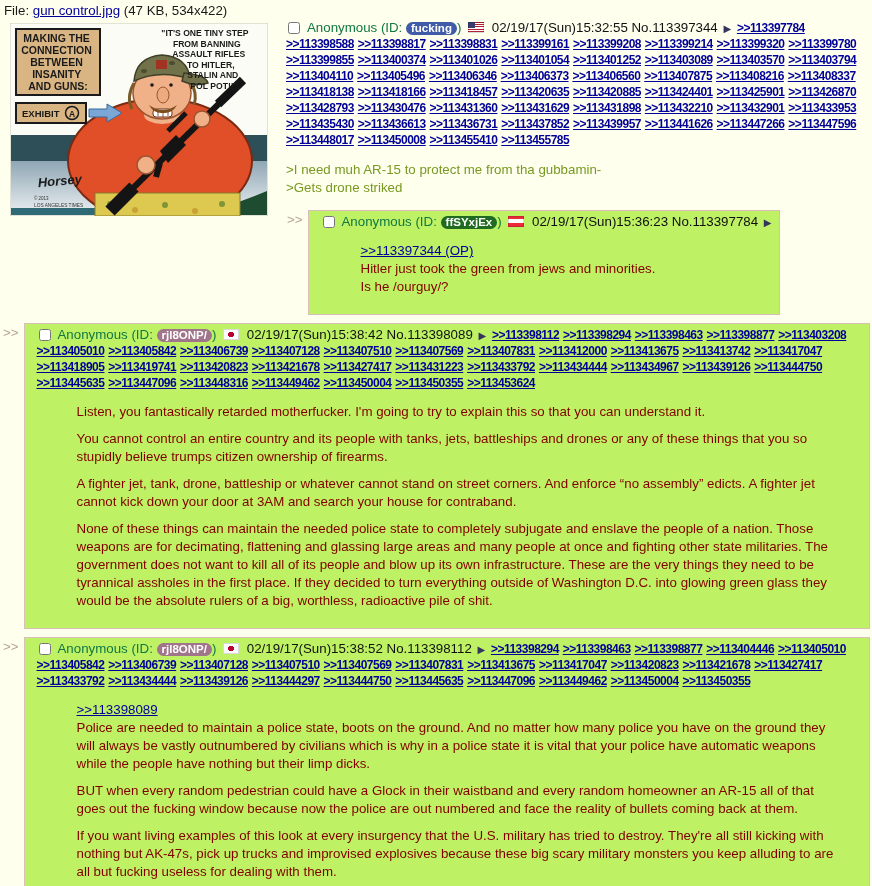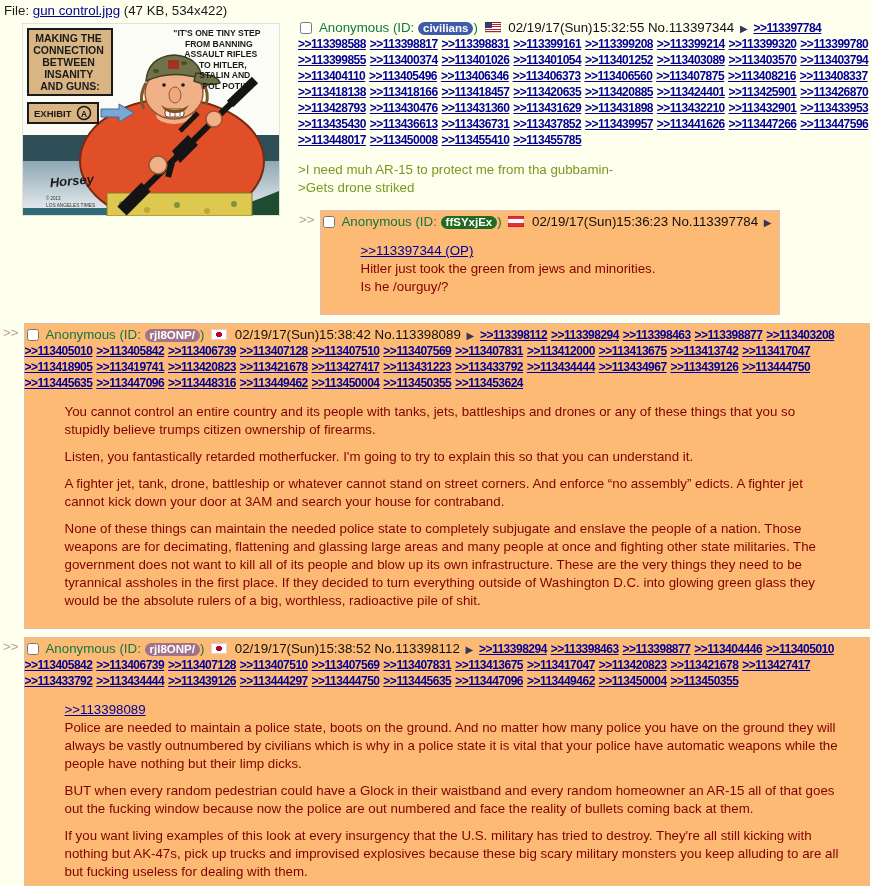--- a/index.html
+++ b/index.html
@@ -6,21 +6,21 @@
   html,body { margin:0; padding:0; }
   body {
     width:872px; height:886px; overflow:hidden; position:relative;
     background:#FFFFEE;
     font-family:"Liberation Sans", sans-serif;
     font-size:13.3px; color:#800000;
   }
   .file-line { margin:3px 0 2px 4px; color:#1a1a1a; }
   .file-line a { color:#000099; text-decoration:underline; cursor:pointer; }
   .thread { margin:0 2px; }
-  .op-thumb { float:left; margin:3px 18px 5px 20px; cursor:pointer; }
+  .op-thumb { float:left; margin:3px 18px 5px 8px; cursor:pointer; }
   .op-thumb svg { display:block; }
 
   .post-head { line-height:15px; color:#101010; }
   .name { color:#117743; font-weight:normal; }
   .idwrap { color:#117743; }
   .idpill {
     display:inline-block; color:#fff; font-weight:bold; font-size:11.5px;
     padding:0 5px; border-radius:8px; line-height:13px; cursor:pointer;
   }
   .flag { display:inline-block; width:16px; height:11px; margin:0 4px 0 3px;
@@ -41,22 +41,22 @@
   blockquote { margin:12px 20px 13px 40px; }
   .op-post blockquote { margin:13px 0 13px 0; }
   blockquote .para { margin:9px 0 0; white-space:pre-line; line-height:18px; color:#800000; }
   blockquote .para:first-child { margin-top:0; }
   .op-post .para { color:#789922; }
   a.qblock { display:table; line-height:18px;text-decoration:underline; }
 
   .reply-row { display:flex; align-items:flex-start; margin:8px 0 0 0; }
   .side-arr { flex:none; color:#b7a296; margin:2px 5px 0 1px; }
   .reply {
-    background:#fdba74; border:1px solid #D9BFB7;
-    padding:3px 6px 5px 0; min-width:0;
+    background:#bef264; border:1px solid #D9BFB7;
+    padding:3px 6px 5px 12px; min-width:0;
   }
   .cartoon-text { font-family:"Liberation Sans", sans-serif; font-weight:bold; fill:#1a1a1a; }
 </style>
 </head>
 <body>
 
 <div class="file-line">
   <span>File:</span>
   <a>gun control.jpg</a>
   <span>(47 KB, 534x422)</span>
@@ -146,21 +146,21 @@
       </g>
     </svg>
   </div>
 
   <div class="op-post">
     <div class="post-head">
       <input type="checkbox" style="">
       <span class="name">Anonymous</span>
       <span class="idwrap">
         <span>(ID:</span>
-        <span class="idpill" style="background-color: rgb(64, 91, 168);">civilians</span><span>)</span>
+        <span class="idpill" style="background-color: rgb(64, 91, 168);">fucking</span><span>)</span>
       </span>
       <span class="flag flag-us"></span>
       <span class="date">02/19/17(Sun)15:32:55</span>
       <a class="postno">No.113397344</a>
       <a class="menu-arr">▶</a>
       <span class="backlinks"><a>&gt;&gt;113397784</a> <a>&gt;&gt;113398588</a> <a>&gt;&gt;113398817</a> <a>&gt;&gt;113398831</a> <a>&gt;&gt;113399161</a> <a>&gt;&gt;113399208</a> <a>&gt;&gt;113399214</a> <a>&gt;&gt;113399320</a> <a>&gt;&gt;113399780</a> <a>&gt;&gt;113399855</a> <a>&gt;&gt;113400374</a> <a>&gt;&gt;113401026</a> <a>&gt;&gt;113401054</a> <a>&gt;&gt;113401252</a> <a>&gt;&gt;113403089</a> <a>&gt;&gt;113403570</a> <a>&gt;&gt;113403794</a> <a>&gt;&gt;113404110</a> <a>&gt;&gt;113405496</a> <a>&gt;&gt;113406346</a> <a>&gt;&gt;113406373</a> <a>&gt;&gt;113406560</a> <a>&gt;&gt;113407875</a> <a>&gt;&gt;113408216</a> <a>&gt;&gt;113408337</a> <a>&gt;&gt;113418138</a> <a>&gt;&gt;113418166</a> <a>&gt;&gt;113418457</a> <a>&gt;&gt;113420635</a> <a>&gt;&gt;113420885</a> <a>&gt;&gt;113424401</a> <a>&gt;&gt;113425901</a> <a>&gt;&gt;113426870</a> <a>&gt;&gt;113428793</a> <a>&gt;&gt;113430476</a> <a>&gt;&gt;113431360</a> <a>&gt;&gt;113431629</a> <a>&gt;&gt;113431898</a> <a>&gt;&gt;113432210</a> <a>&gt;&gt;113432901</a> <a>&gt;&gt;113433953</a> <a>&gt;&gt;113435430</a> <a>&gt;&gt;113436613</a> <a>&gt;&gt;113436731</a> <a>&gt;&gt;113437852</a> <a>&gt;&gt;113439957</a> <a>&gt;&gt;113441626</a> <a>&gt;&gt;113447266</a> <a>&gt;&gt;113447596</a> <a>&gt;&gt;113448017</a> <a>&gt;&gt;113450008</a> <a>&gt;&gt;113455410</a> <a>&gt;&gt;113455785</a> </span>
     </div>
     <blockquote>
         <p class="para">&gt;I need muh AR-15 to protect me from tha gubbamin-
 &gt;Gets drone striked</p>
@@ -201,22 +201,22 @@
           <span>(ID:</span>
           <span class="idpill" style="background-color: rgb(160, 117, 139);">rjl8ONP/</span><span>)</span>
         </span>
         <span class="flag flag-jp"></span>
         <span class="date">02/19/17(Sun)15:38:42</span>
         <a class="postno">No.113398089</a>
         <a class="menu-arr">▶</a>
         <span class="backlinks"><a>&gt;&gt;113398112</a> <a>&gt;&gt;113398294</a> <a>&gt;&gt;113398463</a> <a>&gt;&gt;113398877</a> <a>&gt;&gt;113403208</a> <a>&gt;&gt;113405010</a> <a>&gt;&gt;113405842</a> <a>&gt;&gt;113406739</a> <a>&gt;&gt;113407128</a> <a>&gt;&gt;113407510</a> <a>&gt;&gt;113407569</a> <a>&gt;&gt;113407831</a> <a>&gt;&gt;113412000</a> <a>&gt;&gt;113413675</a> <a>&gt;&gt;113413742</a> <a>&gt;&gt;113417047</a> <a>&gt;&gt;113418905</a> <a>&gt;&gt;113419741</a> <a>&gt;&gt;113420823</a> <a>&gt;&gt;113421678</a> <a>&gt;&gt;113427417</a> <a>&gt;&gt;113431223</a> <a>&gt;&gt;113433792</a> <a>&gt;&gt;113434444</a> <a>&gt;&gt;113434967</a> <a>&gt;&gt;113439126</a> <a>&gt;&gt;113444750</a> <a>&gt;&gt;113445635</a> <a>&gt;&gt;113447096</a> <a>&gt;&gt;113448316</a> <a>&gt;&gt;113449462</a> <a>&gt;&gt;113450004</a> <a>&gt;&gt;113450355</a> <a>&gt;&gt;113453624</a> </span>
       </div>
       <blockquote>
+          <p class="para">Listen, you fantastically retarded motherfucker. I'm going to try to explain this so that you can understand it.</p>
           <p class="para">You cannot control an entire country and its people with tanks, jets, battleships and drones or any of these things that you so stupidly believe trumps citizen ownership of firearms.</p>
-          <p class="para">Listen, you fantastically retarded motherfucker. I'm going to try to explain this so that you can understand it.</p>
           <p class="para">A fighter jet, tank, drone, battleship or whatever cannot stand on street corners. And enforce “no assembly” edicts. A fighter jet cannot kick down your door at 3AM and search your house for contraband.</p>
           <p class="para">None of these things can maintain the needed police state to completely subjugate and enslave the people of a nation. Those weapons are for decimating, flattening and glassing large areas and many people at once and fighting other state militaries. The government does not want to kill all of its people and blow up its own infrastructure. These are the very things they need to be tyrannical assholes in the first place. If they decided to turn everything outside of Washington D.C. into glowing green glass they would be the absolute rulers of a big, worthless, radioactive pile of shit.</p>
         </blockquote>
     </div>
   </div>
 
   <div class="reply-row">
     <span class="side-arr">&gt;&gt;</span>
     <div class="reply">
       <div class="post-head">

